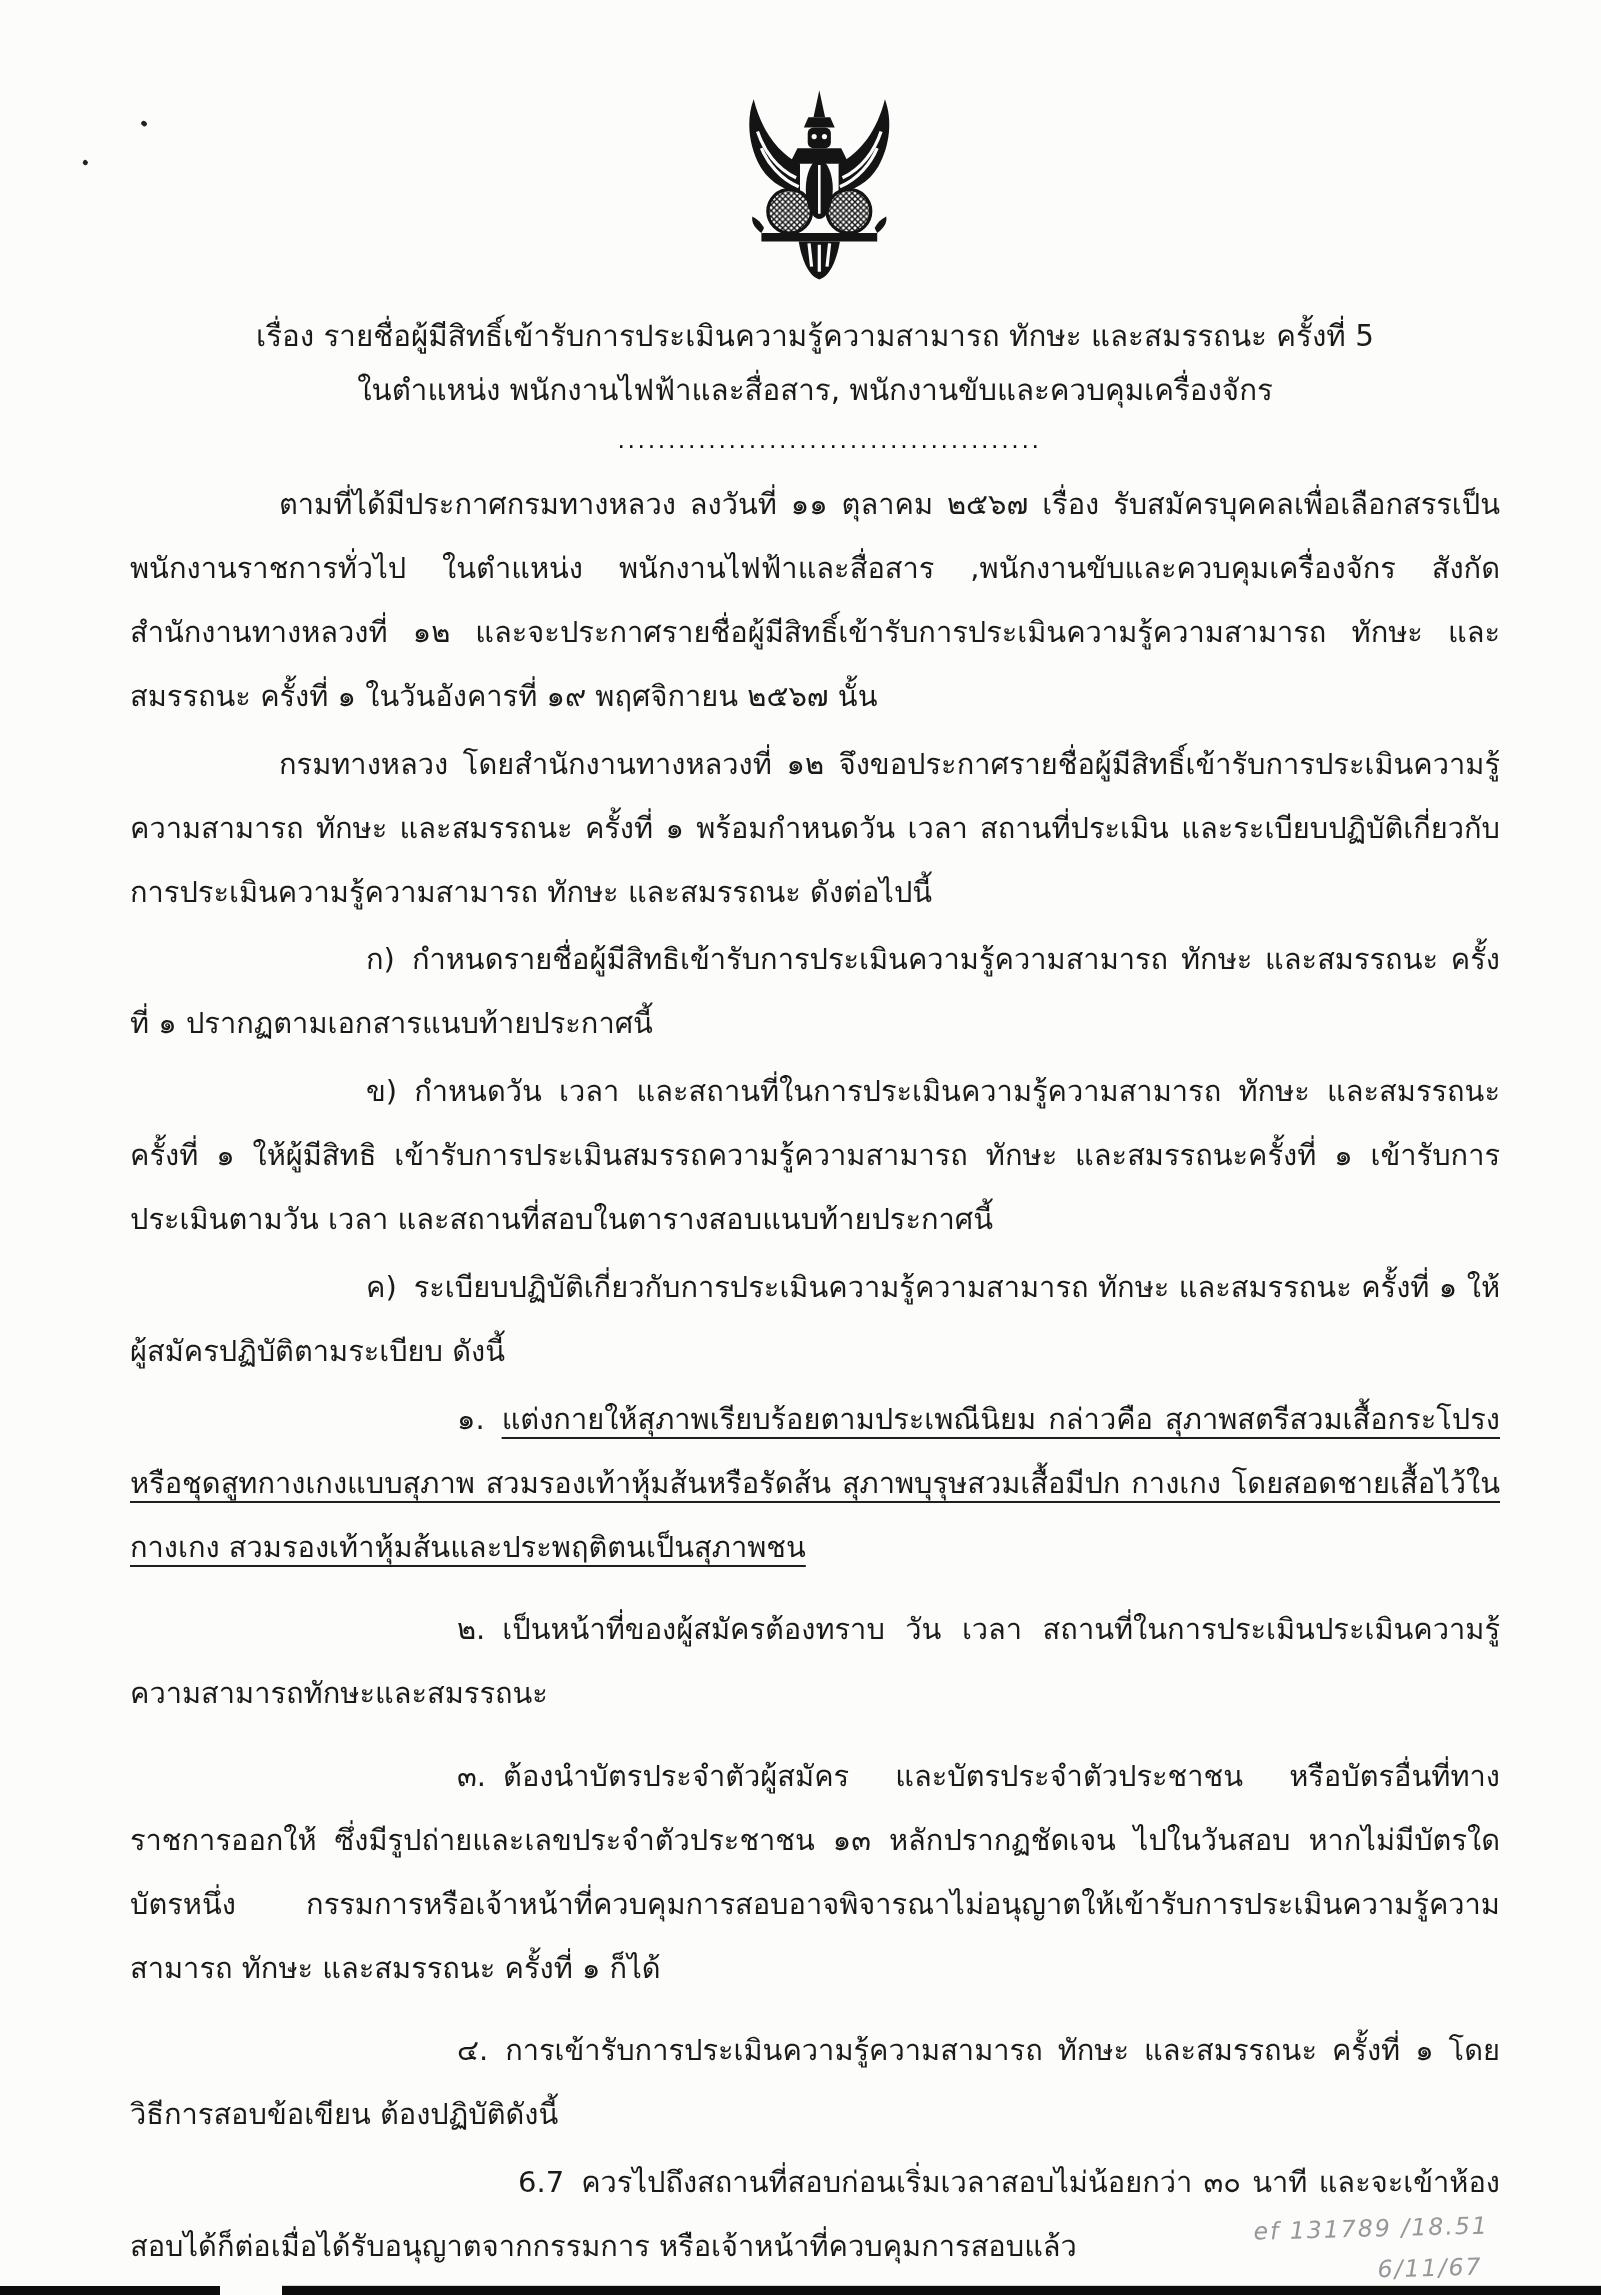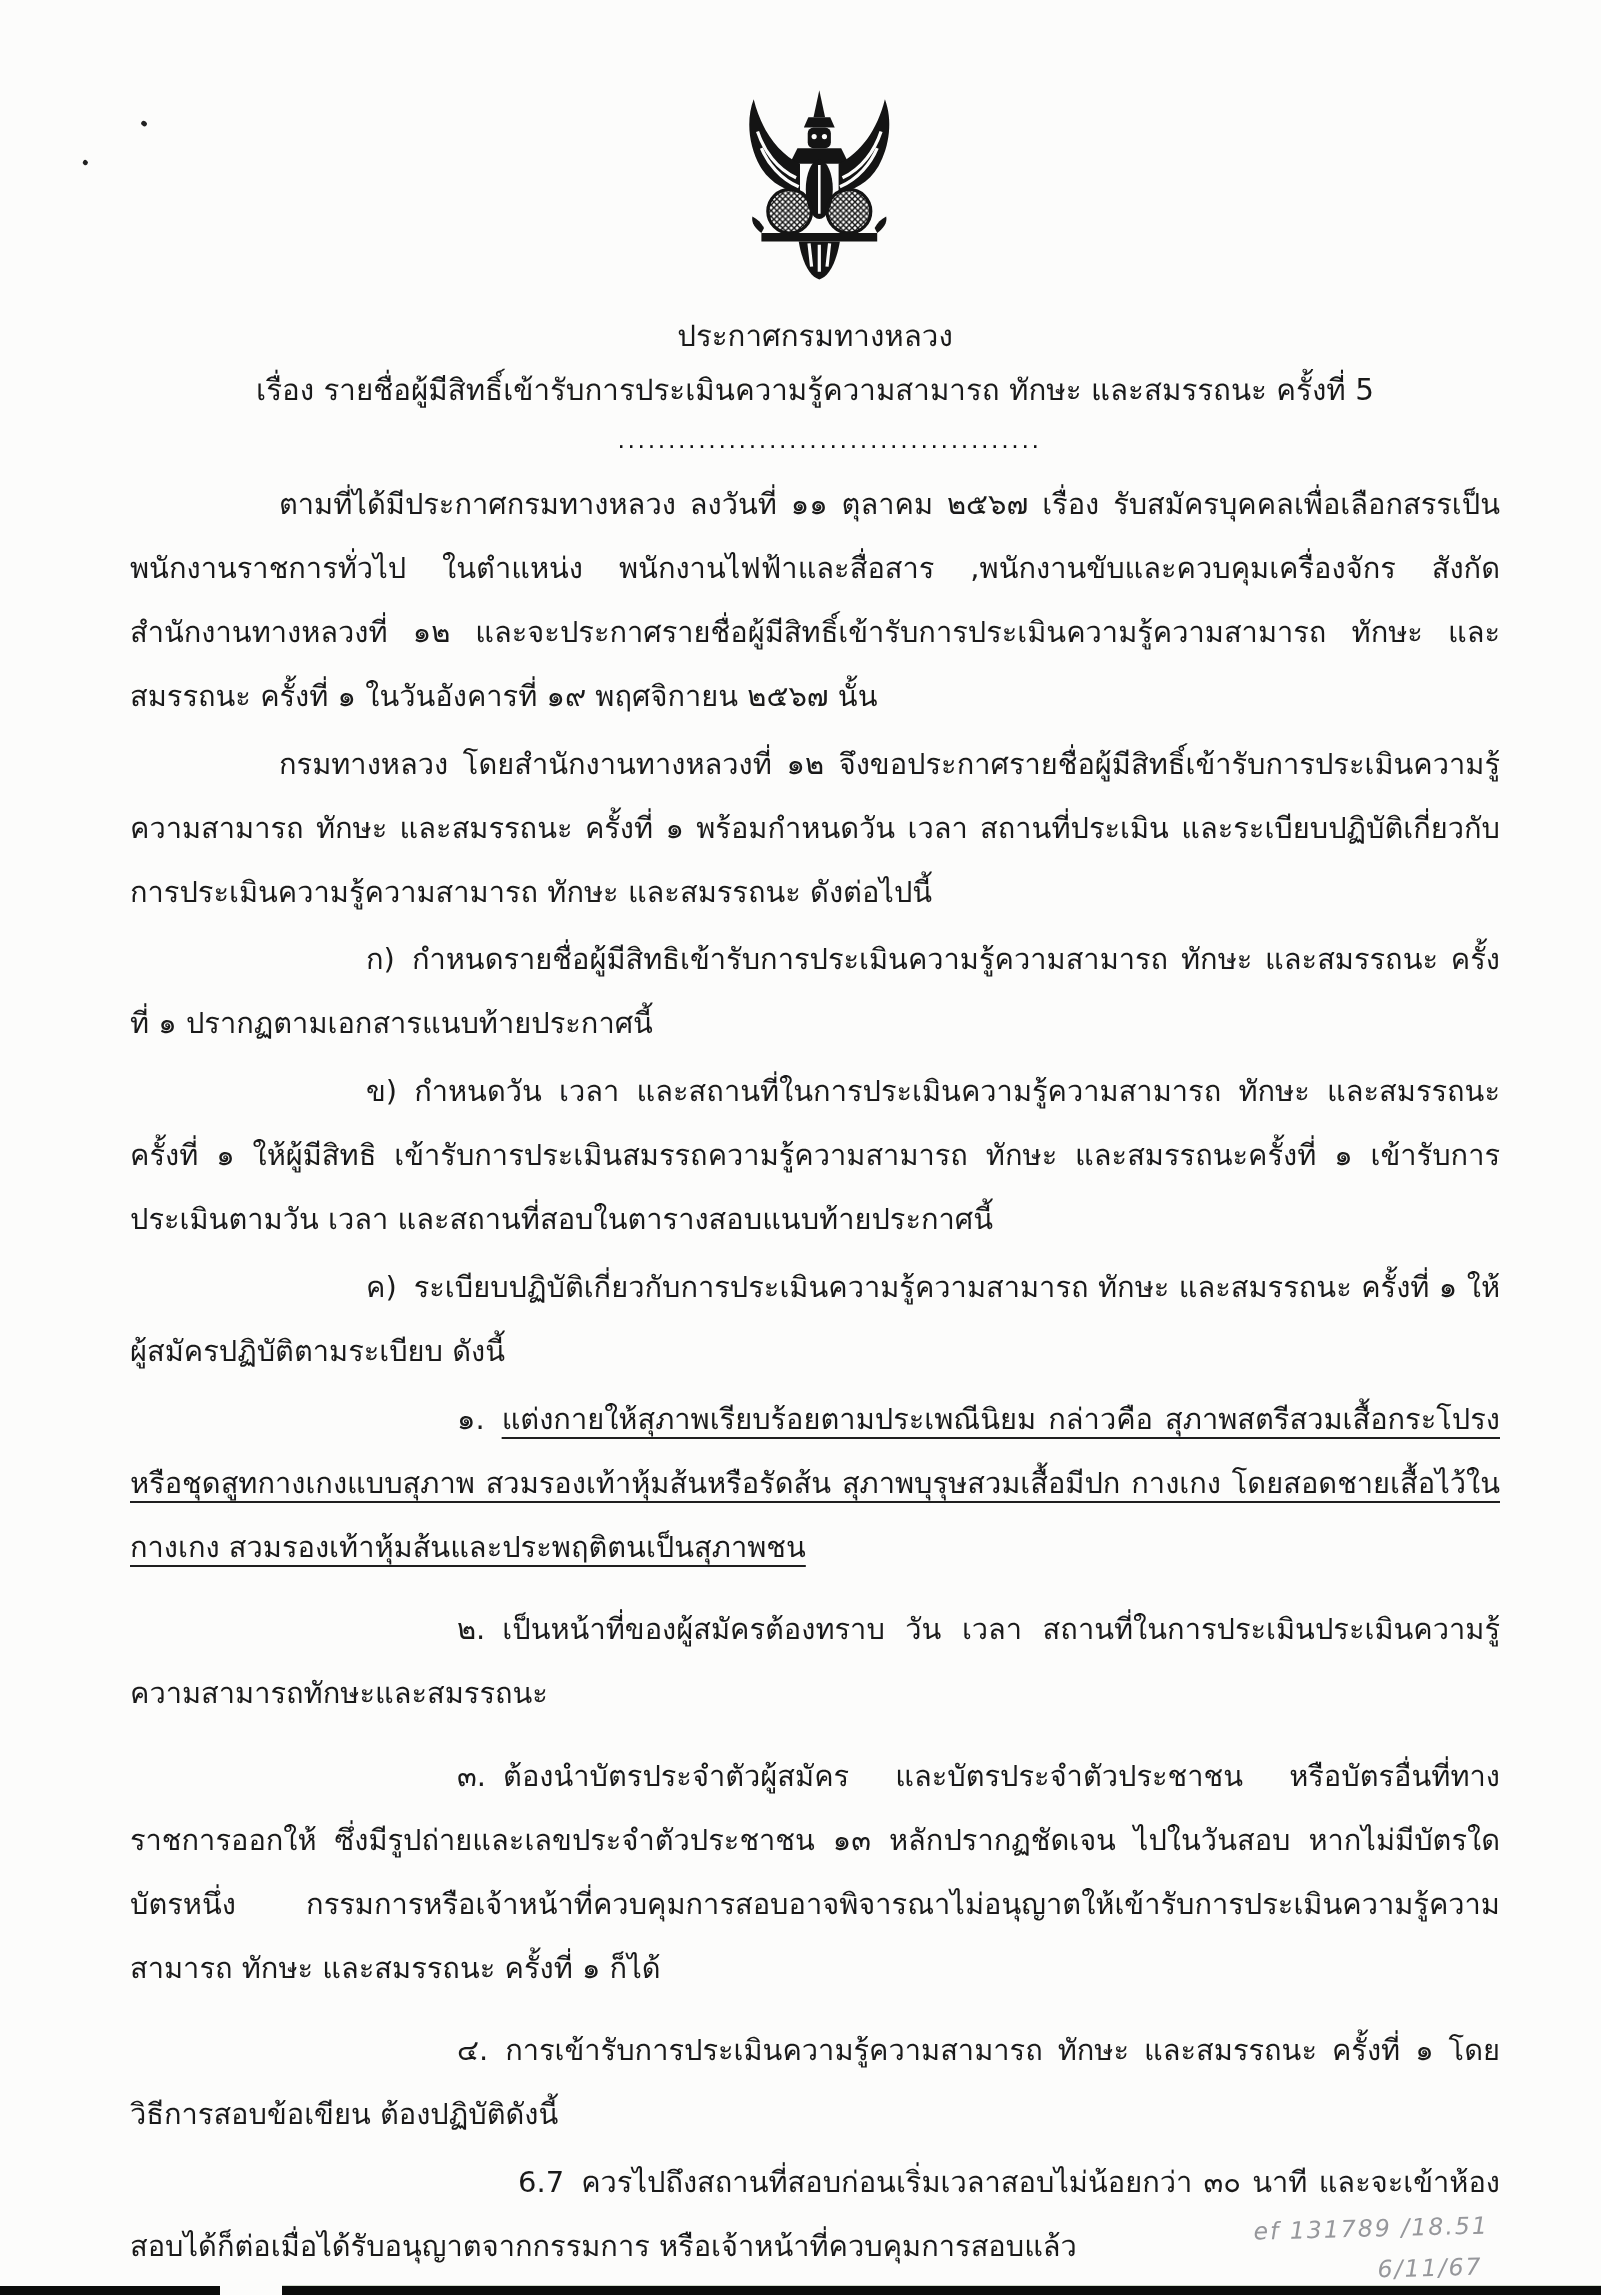--- a/index.html
+++ b/index.html
@@ -129,22 +129,22 @@
       <path d="M210 224 c10 -8 16 -16 14 -26 c-8 4 -14 10 -18 18 Z"></path>
 
       <path d="M88 237 C94 272 106 292 120 296 C134 292 146 272 152 237 Z"></path>
       <path d="M104 240 L108 276 M120 242 L120 284 M136 240 L132 276" stroke="#fcfcfb" stroke-width="5" fill="none"></path>
     </svg>
   </div>
 
   <div class="content">
 
     <div class="title-block">
-      <div>ประกาศกรมทางหลวง</div>
       <div>เรื่อง  รายชื่อผู้มีสิทธิ์เข้ารับการประเมินความรู้ความสามารถ ทักษะ และสมรรถนะ ครั้งที่ 5</div>
+      <div>ในตำแหน่ง พนักงานไฟฟ้าและสื่อสาร, พนักงานขับและควบคุมเครื่องจักร</div>
     </div>
 
     <div class="divider">..........................................</div>
 
     <p class="para p-indent">ตามที่ได้มีประกาศกรมทางหลวง ลงวันที่ ๑๑ ตุลาคม ๒๕๖๗ เรื่อง รับสมัครบุคคลเพื่อเลือกสรรเป็นพนักงานราชการทั่วไป ในตำแหน่ง พนักงานไฟฟ้าและสื่อสาร ,พนักงานขับและควบคุมเครื่องจักร สังกัดสำนักงานทางหลวงที่ ๑๒ และจะประกาศรายชื่อผู้มีสิทธิ์เข้ารับการประเมินความรู้ความสามารถ ทักษะ และสมรรถนะ ครั้งที่ ๑ ในวันอังคารที่ ๑๙ พฤศจิกายน ๒๕๖๗ นั้น</p>
 
     <p class="para p-indent">กรมทางหลวง โดยสำนักงานทางหลวงที่ ๑๒ จึงขอประกาศรายชื่อผู้มีสิทธิ์เข้ารับการประเมินความรู้ความสามารถ ทักษะ และสมรรถนะ ครั้งที่ ๑ พร้อมกำหนดวัน เวลา สถานที่ประเมิน และระเบียบปฏิบัติเกี่ยวกับการประเมินความรู้ความสามารถ ทักษะ และสมรรถนะ ดังต่อไปนี้</p>
 
     <p class="para lvl1"><span class="num">ก)</span><span>กำหนดรายชื่อผู้มีสิทธิเข้ารับการประเมินความรู้ความสามารถ ทักษะ และสมรรถนะ ครั้งที่ ๑ ปรากฏตามเอกสารแนบท้ายประกาศนี้</span></p>
 

